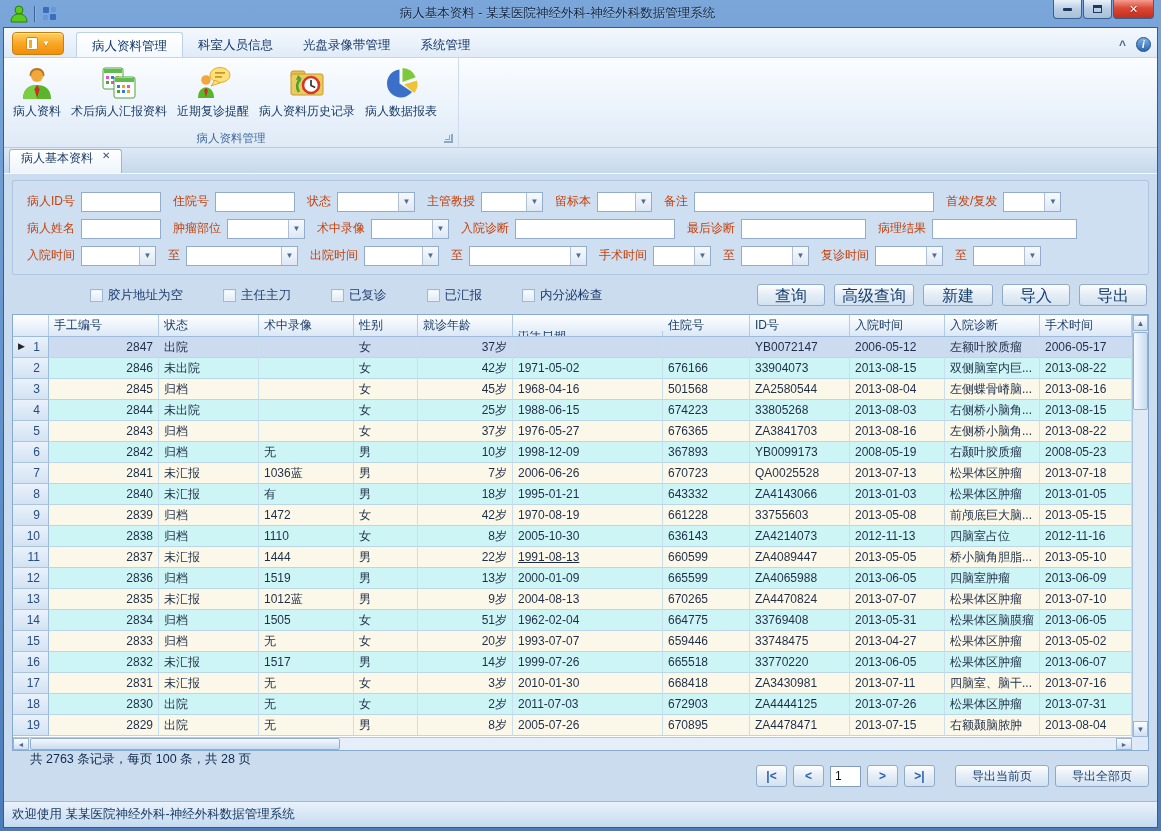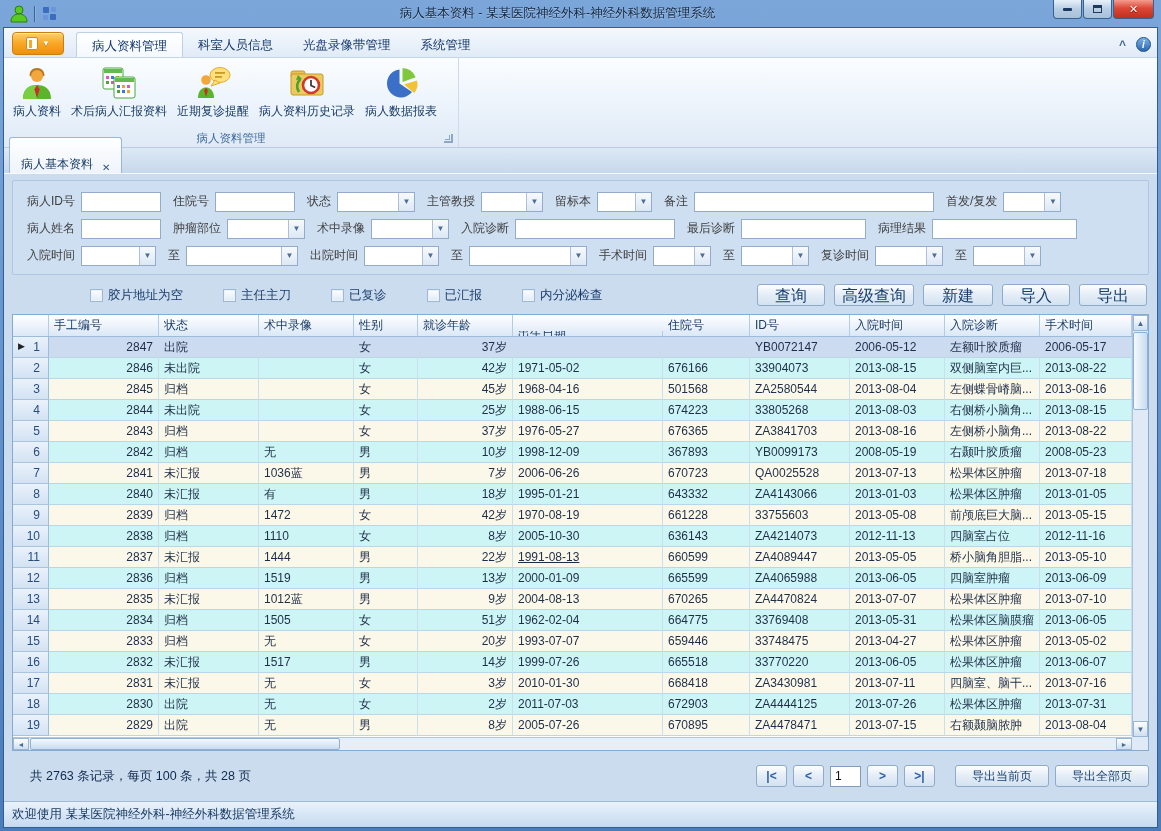--- a/index.html
+++ b/index.html
@@ -36,27 +36,27 @@
   .ritems{flex:1;display:flex;align-items:flex-start;padding:5px 2px 0 4px;}
   .ritem{display:flex;flex-direction:column;align-items:center;padding:2px 5px;border-radius:3px;}
   .ricon{width:36px;height:36px;}
   .ricon svg{width:36px;height:36px;}
   .rlabel{font-size:12px;color:#1a3c66;margin-top:2px;white-space:nowrap;}
   .rcaption{height:17px;display:flex;align-items:center;justify-content:center;font-size:11.5px;color:#3f6a9d;position:relative;}
   .launcher{position:absolute;right:5px;bottom:4px;width:9px;height:9px;border-right:2px solid #8aa8c8;border-bottom:2px solid #8aa8c8;}
   .launcher:before{content:"";position:absolute;right:1px;bottom:1px;width:4px;height:4px;border-right:1.5px solid #8aa8c8;border-bottom:1.5px solid #8aa8c8;}
   
   .doctabrow{height:26px;background:linear-gradient(#dde9f5,#c6d8ec);display:flex;align-items:flex-end;padding-left:5px;border-bottom:1px solid #f6fafd;flex:none;}
-  .doctab{height:36px;background:linear-gradient(#ffffff,#eef4fb);border:1px solid #9ab6d6;border-bottom:none;border-radius:3px 3px 0 0;display:flex;align-items:flex-end;padding:0 11px;gap:9px;font-size:12px;color:#1a3c66;}
+  .doctab{height:24px;background:linear-gradient(#ffffff,#eef4fb);border:1px solid #9ab6d6;border-bottom:none;border-radius:3px 3px 0 0;display:flex;align-items:flex-start;padding:0 11px;gap:9px;font-size:12px;color:#1a3c66;}
   .doctab .x{color:#33557f;font-size:10px;font-weight:bold;}
   
   .content{flex:1;background:#cadcee;padding:6px 8px 0;display:flex;flex-direction:column;overflow:hidden;}
   .fpanel{background:#cfdff2;border:1px solid #aec6e2;border-radius:2px;padding:7px 8px 5px 14px;flex:none;}
   .f-row{display:flex;align-items:center;height:27px;}
-  .f-label{font-size:12px;color:#404040;margin-right:6px;white-space:nowrap;}
+  .f-label{font-size:12px;color:#c2410c;margin-right:6px;white-space:nowrap;}
   input.txt{height:20px;background:#fff;border:1px solid #93accb;font:12px "Liberation Sans","DejaVu Sans",sans-serif;padding:0 3px;color:#223;margin-right:12px;}
   .cmb{height:20px;background:#fff;border:1px solid #93accb;display:inline-flex;margin-right:12px;}
   .cmb-btn{margin-left:auto;width:16px;background:linear-gradient(#f7fafd,#dde8f4);border-left:1px solid #aebfd6;color:#4d6c96;font-size:8px;display:flex;align-items:center;justify-content:center;}
   
   .action-row{display:flex;align-items:center;margin:9px 2px 8px;padding-left:76px;flex:none;}
   .chk{display:flex;align-items:center;margin-right:40px;font-size:12.5px;color:#1c3d6d;white-space:nowrap;}
   .chkbox{width:13px;height:13px;background:linear-gradient(#fdfeff,#dfeaf5);border:1px solid #9fb8d4;box-shadow:0 0 0 1px #e9f1f9 inset;margin-right:5px;flex:none;}
   .btns{margin-left:auto;display:flex;gap:9px;}
   .btn{height:22px;font-size:16px;color:#17406f;background:linear-gradient(#fefeff,#e6eef7 45%,#d3e2f1);border:1px solid #8fabc9;border-radius:3px;font-family:inherit;}
   
@@ -77,21 +77,21 @@
   .vscroll{position:absolute;right:0;top:0;bottom:13px;width:16px;background:#dfeaf6;border-left:1px solid #a8c4e0;}
   .vs-up,.vs-dn{position:absolute;left:0;width:15px;height:16px;background:linear-gradient(#fdfeff,#cfdff0);border:1px solid #9ab6d4;color:#4a6a94;font-size:8px;display:flex;align-items:center;justify-content:center;}
   .vs-up{top:0;} .vs-dn{bottom:0;}
   .vs-thumb{position:absolute;left:0;top:17px;width:15px;height:78px;background:linear-gradient(90deg,#f4f9fe,#c8dcf0);border:1px solid #8fb0d2;border-radius:2px;}
   .hscroll{position:absolute;left:0;right:16px;bottom:0;height:13px;background:#e6eff9;border-top:1px solid #b0c9e2;}
   .hs-l,.hs-r{position:absolute;top:0;width:16px;height:12px;background:linear-gradient(#fdfeff,#cfdff0);border:1px solid #9ab6d4;color:#4a6a94;font-size:7px;display:flex;align-items:center;justify-content:center;}
   .hs-l{left:0;} .hs-r{right:0;}
   .hs-thumb{position:absolute;left:17px;top:0;width:310px;height:12px;background:linear-gradient(#f4f9fe,#c8dcf0);border:1px solid #8fb0d2;border-radius:2px;}
   .corner{position:absolute;right:0;bottom:0;width:16px;height:13px;background:#dfeaf6;}
   
-  .pagerrow{flex:1;display:flex;align-items:center;min-height:32px;}
+  .pagerrow{flex:1;display:flex;min-height:32px;}
   .summary{font-size:12.5px;color:#102a4e;margin-left:18px;white-space:nowrap;}
   .pgroup{margin-left:auto;display:flex;align-items:center;gap:6px;}
   .pgbtn{width:31px;height:22px;font-size:12px;font-weight:bold;color:#2a5fae;background:linear-gradient(#fefeff,#e6eef7 45%,#d3e2f1);border:1px solid #8fabc9;border-radius:3px;font-family:inherit;}
   .pginput{width:31px;height:21px;border:1px solid #7f9cbd;font:12px "Liberation Sans","DejaVu Sans",sans-serif;padding:0 4px;color:#111;}
   .exbtn{width:94px;height:22px;font-size:12px;color:#17406f;background:linear-gradient(#fefeff,#e6eef7 45%,#d3e2f1);border:1px solid #8fabc9;border-radius:3px;font-family:inherit;white-space:nowrap;}
   .exgap{width:8px;}
   
   .statusbar{height:26px;background:linear-gradient(#e9f2fb,#c5daf0);border-top:1px solid #9fbbd8;display:flex;align-items:center;font-size:12.5px;color:#15365f;padding:0 8px;flex:none;}
   .sb-right{margin-left:auto;display:flex;align-items:center;white-space:nowrap;}
   .reg{color:#0c50c8;text-decoration:underline;font-weight:bold;margin:0 12px;}

